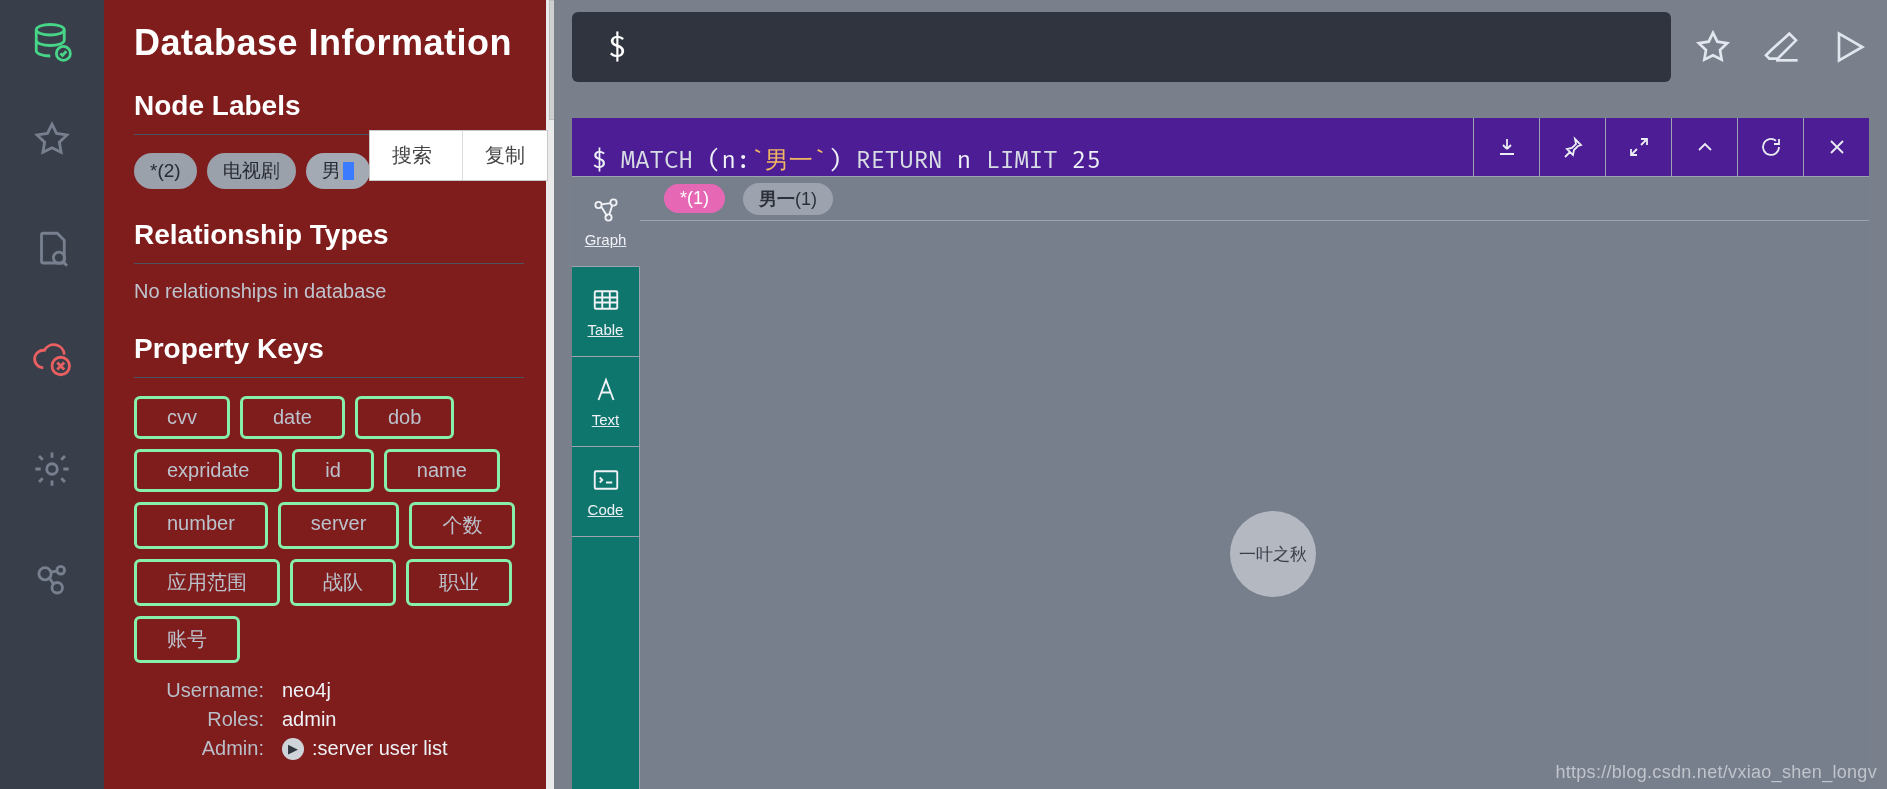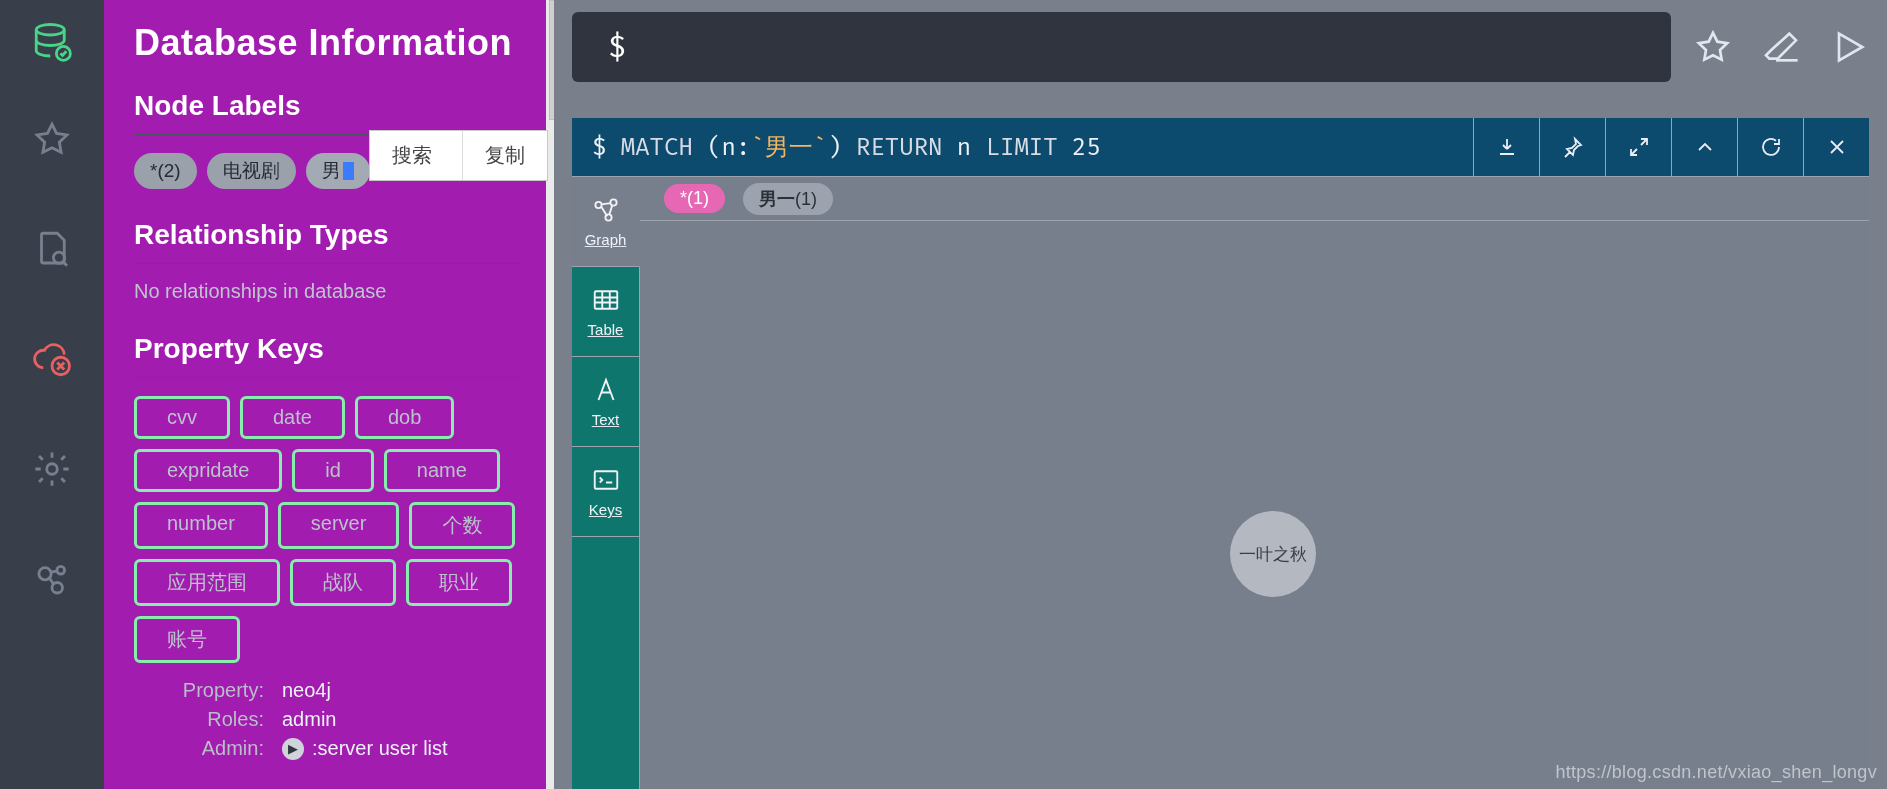--- a/index.html
+++ b/index.html
@@ -12,21 +12,21 @@
 .app { display: flex; width: 100%; height: 100%; }
 
 
 .rail { width: 104px; background: #383f4a; display: flex; flex-direction: column; }
 .rail-item { height: 110px; display: flex; align-items: center; justify-content: center; cursor: pointer; color: #788090; }
 .rail-item.top { height: 84px; color: #47d687; }
 .rail-item.danger { color: #ea6060; }
 .rail svg { width: 42px; height: 42px; stroke-width: 1.6; fill: none; stroke: currentColor; }
 
 
-.sidebar { width: 450px; background: #a21caf; padding: 22px 30px 0 30px; color: #d0d4da; position: relative; overflow: hidden; }
+.sidebar { width: 450px; background: #7f1d1d; padding: 22px 30px 0 30px; color: #d0d4da; position: relative; overflow: hidden; }
 .sidebar h1 { font-size: 36px; font-weight: 600; color: #fff; margin-bottom: 26px; letter-spacing: .5px;}
 .sidebar h2 { font-size: 28px; color: #fff; font-weight: 600; margin: 0 0 14px 0; padding-bottom: 12px; border-bottom: 1px solid #4b5260; }
 .sidebar h2.tight { margin-top: 30px; }
 .chips { display: flex; flex-wrap: wrap; gap: 10px; margin: 18px 0 10px 0; }
 .chip { display: inline-flex; align-items: center; padding: 5px 16px; border-radius: 18px; font-size: 19px; cursor: pointer; }
 .chip-grey { background: #9ba1ab; color: #272b33; font-weight: 500;}
 .chip-sel { background: #a3aab4; color: #272b33; position: relative; font-weight:500;}
 .chip-sel .caret { display:inline-block; width:11px; height:18px; background:#3a7bff; margin-left:2px; vertical-align:middle;}
 .prop-list { display:flex; flex-wrap:wrap; gap:10px; margin-top: 18px; }
 .prop { border: 3px solid #86efac; padding: 7px 30px; border-radius: 6px; font-size: 20px; color:#bcc2cc; cursor:pointer;}
@@ -47,21 +47,21 @@
 .main { flex:1; background:#797f8b; position:relative; display:flex; flex-direction:column; padding: 12px 18px 0 18px; }
 
 
 .editor-row { display:flex; align-items:center; gap: 22px; margin-bottom: 36px; }
 .editor { flex:1; height: 70px; background:#2f343e; border-radius: 6px; display:flex; align-items:center; padding: 0 36px; color:#fff; font-family:"Fira Mono", Consolas, monospace; font-size: 30px;}
 .ed-icons { display:flex; gap: 28px; color:#e2e6ee; }
 .ed-icons svg { width: 40px; height: 40px; stroke:currentColor; fill:none; stroke-width:1.6; cursor:pointer;}
 
 
 .frame { flex:1; background:#788090; display:flex; flex-direction:column; border: none; margin-bottom:0;}
-.frame-header { background:#0c4a6e; display:flex; align-items:center; height:58px; }
+.frame-header { background:#4c1d95; display:flex; align-items:flex-end; height:58px; }
 .frame-cmd { flex:1; font-family:"Fira Mono", Consolas, monospace; font-size:24px; color:#eef1f5; padding-left: 20px;}
 .frame-cmd .ds    { color:#eef1f5; }
 .frame-cmd .kw   { color:#d7dbe3; }
 .frame-cmd .str  { color:#f1b662; }
 .frame-btns { display:flex; }
 .frame-btns div { width:66px; height:58px; display:flex; align-items:center; justify-content:center; border-left:1px solid #9ca2ae; cursor:pointer; color:#eaedf3;}
 .frame-btns svg { width:24px; height:24px; stroke:currentColor; fill:none; stroke-width:1.8;}
 
 .frame-body { flex:1; display:flex; background:#777e8c; border-top:1px solid #9ca2ae;}
 .view-rail { width:68px; background:#0f766e; display:flex; flex-direction:column;text-decoration:underline; }
@@ -165,21 +165,21 @@
       <span class="prop">number</span>
       <span class="prop">server</span>
       <span class="prop">个数</span>
       <span class="prop">应用范围</span>
       <span class="prop">战队</span>
       <span class="prop">职业</span>
       <span class="prop">账号</span>
     </div>
 
     <div class="conn-grid">
-      <div class="conn-k">Property:</div>
+      <div class="conn-k">Username:</div>
       <div class="conn-v">neo4j</div>
       <div class="conn-k">Roles:</div>
       <div class="conn-v">admin</div>
       <div class="conn-k">Admin:</div>
       <div class="conn-v">
           <span class="playcircle">▶</span>
           <span>:server user list</span>
         </div>
     </div>
   </div>
@@ -265,21 +265,21 @@
             <svg viewBox="0 0 24 24">
                 <path d="M6 20L12 4l6 16M8.5 14h7"></path>
               </svg>
             <span>Text</span>
           </div>
           <div class="view-item">
             <svg viewBox="0 0 24 24">
                 <rect x="3" y="5" width="18" height="14" rx="1"></rect>
                 <path d="M7 10l2 2-2 2M12 14h5"></path>
               </svg>
-            <span>Keys</span>
+            <span>Code</span>
           </div>
           <div class="view-rail-filler"></div>
         </div>
 
         <div class="canvas">
           <div class="legend">
             <span class="pill pill-pink">*(1)</span>
             <span class="pill pill-grey"><b>男一</b><span>(1)</span></span>
           </div>
           <div class="graph-area">

